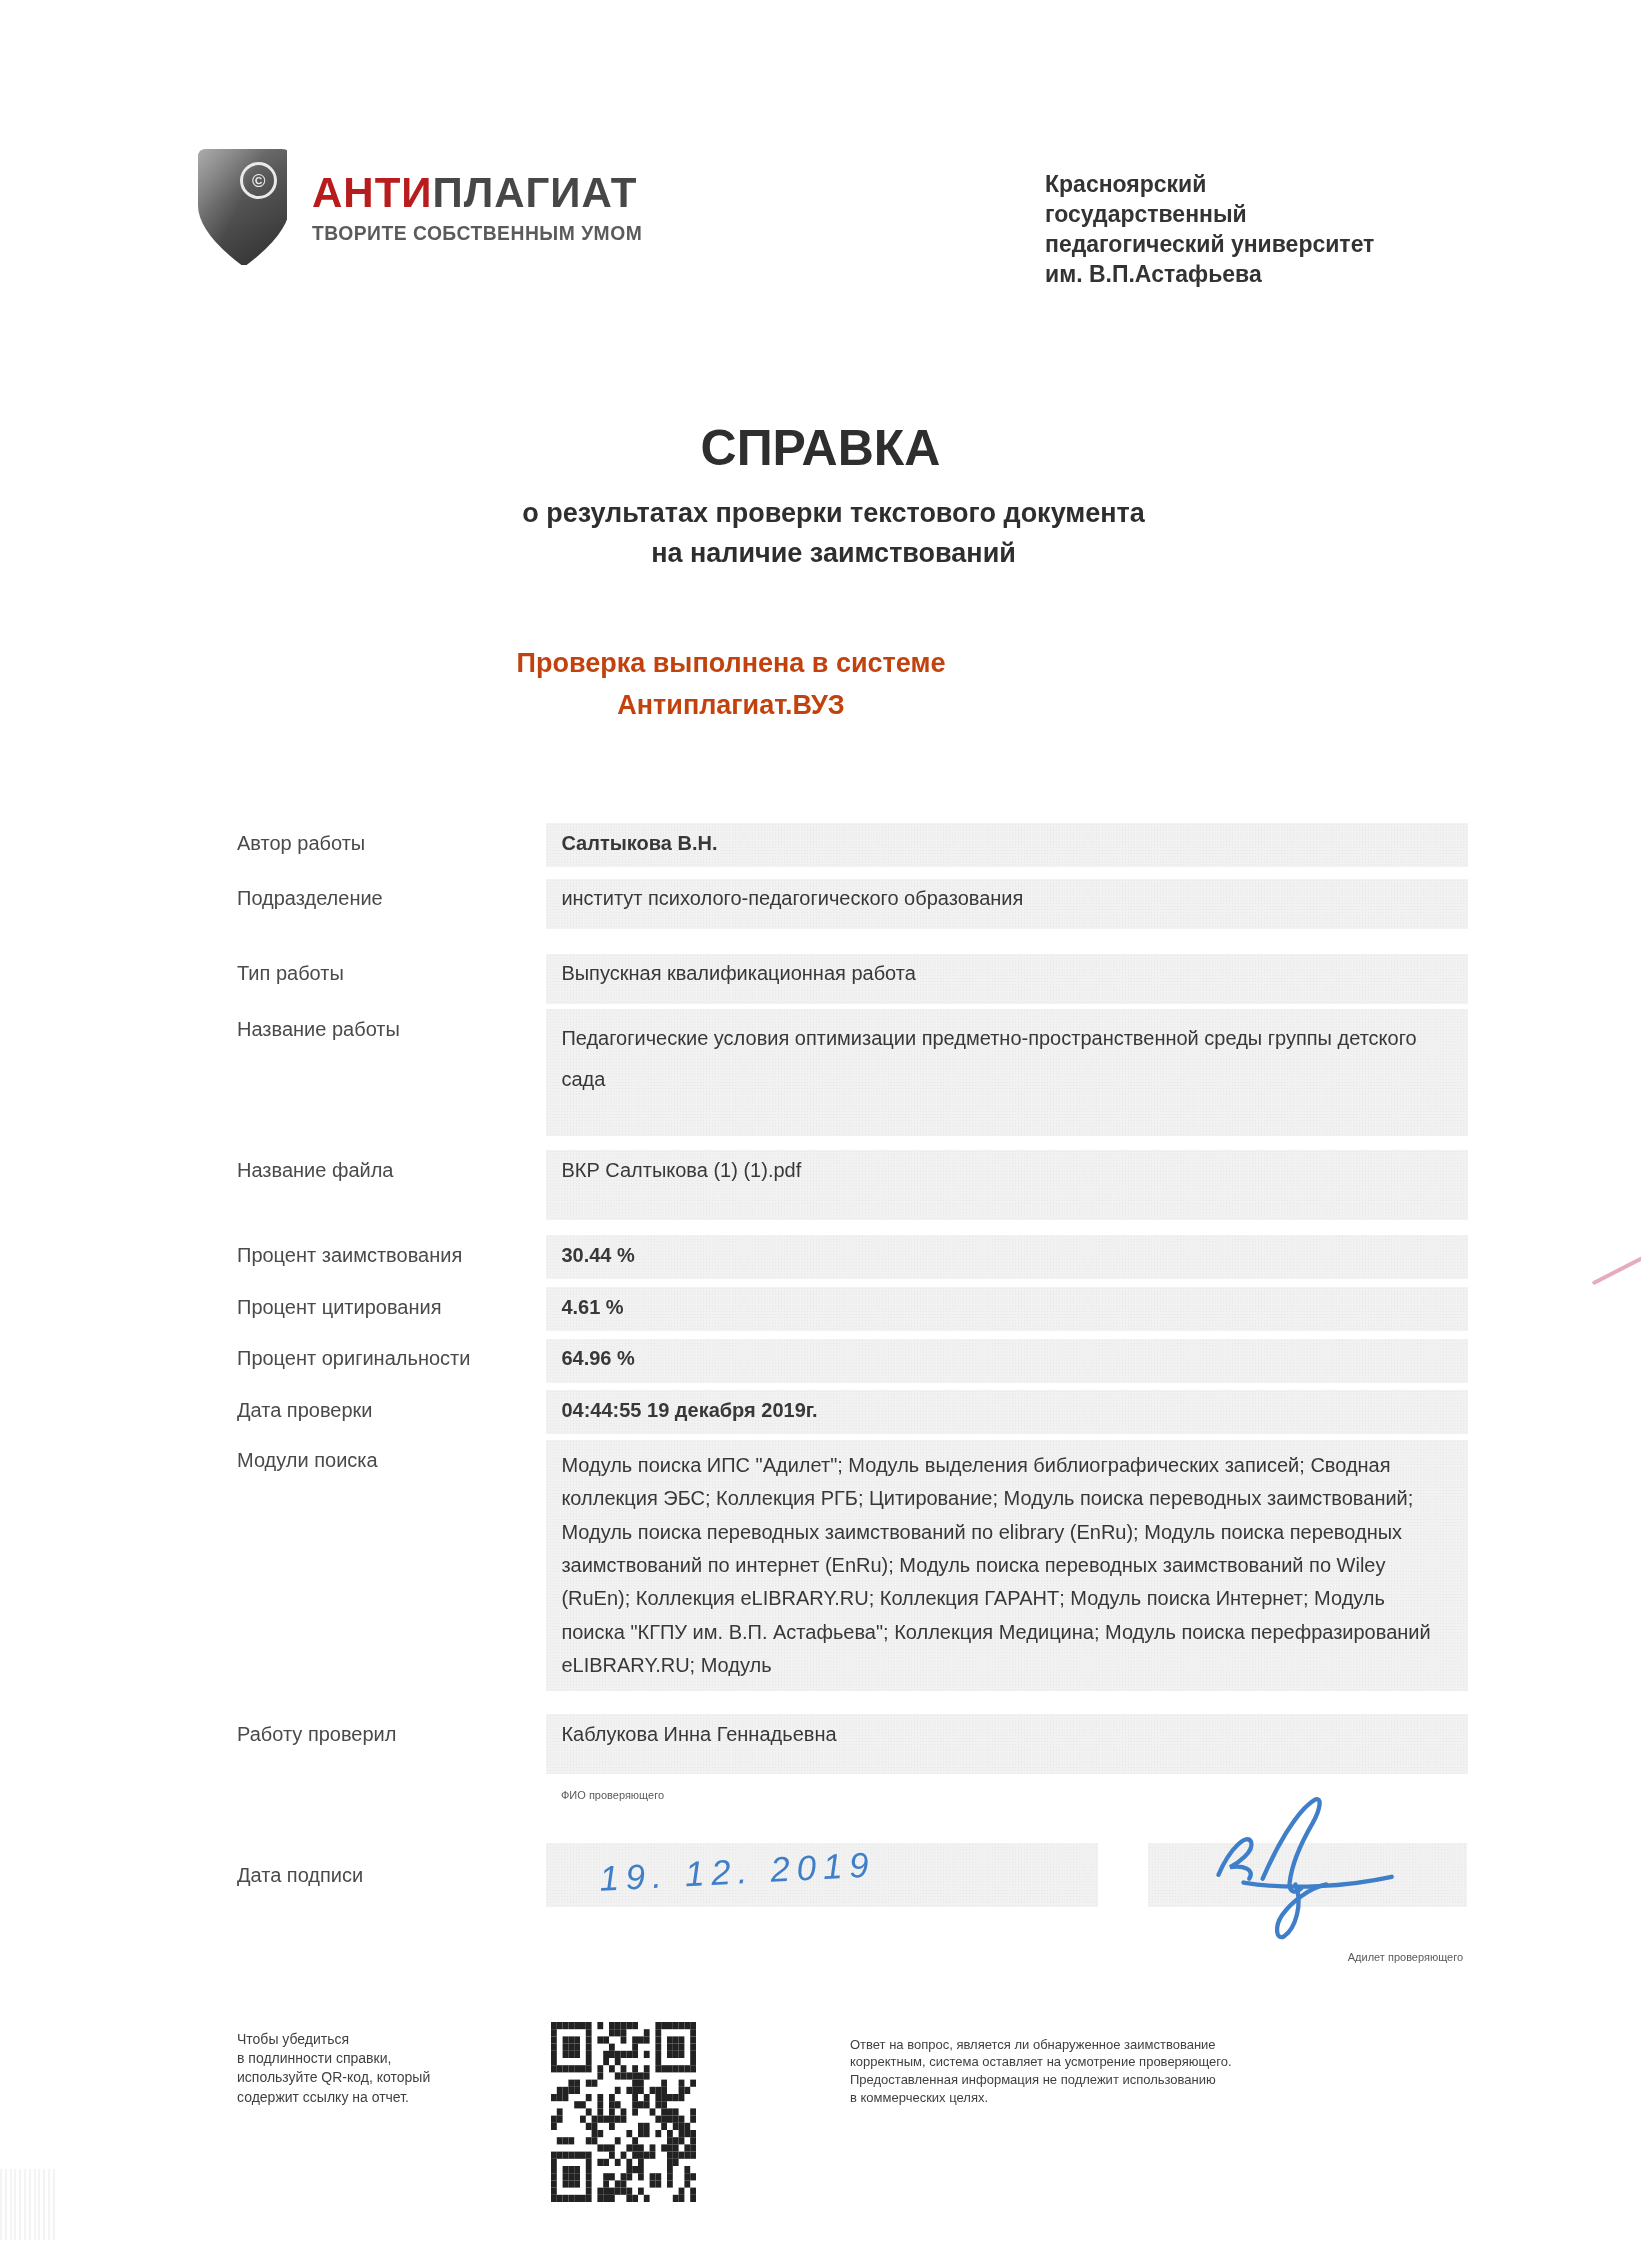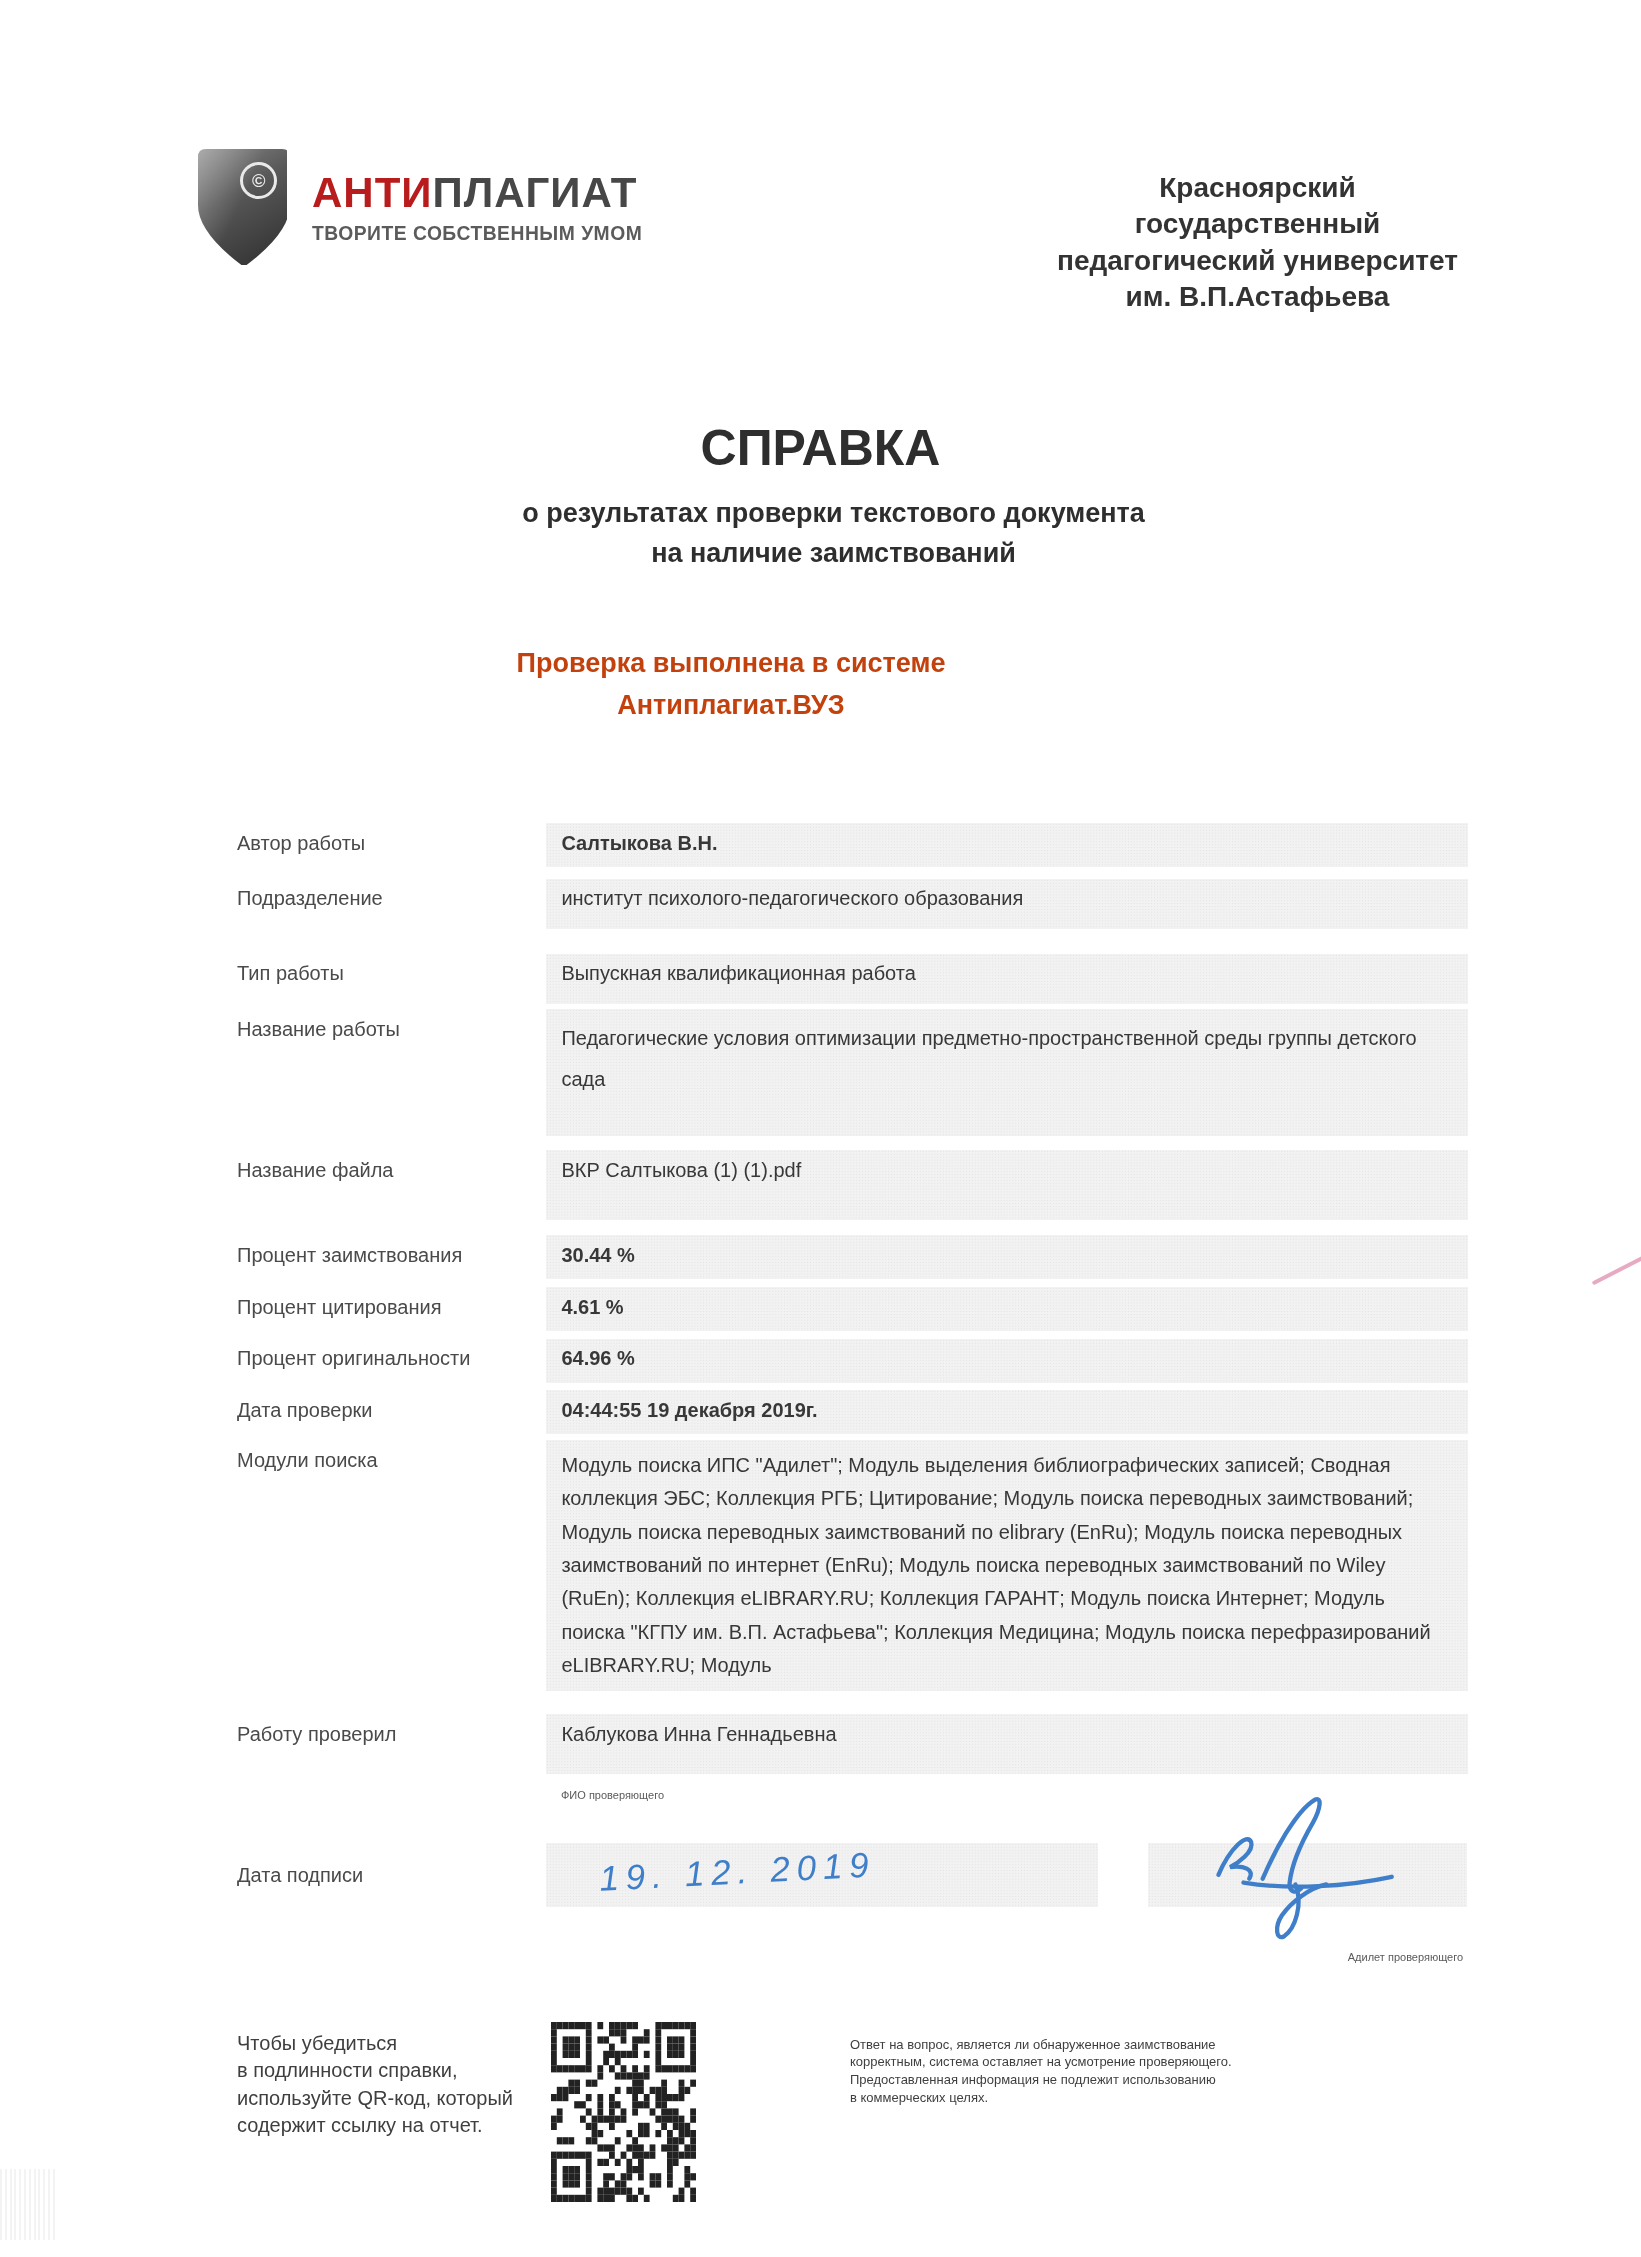--- a/index.html
+++ b/index.html
@@ -16,21 +16,21 @@
   .copyright-ring{position:absolute;right:9.7px;top:15.4px;width:31px;height:31px;border:3.9px solid #e9e9e9;
           border-radius:50%;color:#e9e9e9;font-size:18.3px;font-weight:bold;line-height:31px;
           text-align:center;}
   .brand{margin-left:25px;margin-top:25px;}
   .brand-name{font-size:42px;font-weight:700;letter-spacing:1px;line-height:1;}
   .brand-name .light{color:#b91c1c;}
   .brand-name .dark{color:#474747;}
   .tagline{font-size:19.3px;font-weight:700;color:#5b5b5b;letter-spacing:0.5px;margin-top:8.7px;}
 
   .university{position:absolute;left:1045px;top:170px;width:425px;
-          font-size:28px;font-weight:700;color:#333;line-height:1.30;text-align:center;}
+          font-size:23px;font-weight:700;color:#333;line-height:1.30;}
 
   
   .title-block{position:absolute;left:0;top:419px;width:1641px;text-align:center;color:#2e2e2e;}
   .title-heading{font-size:50px;font-weight:800;margin:0 0 17.4px 0;letter-spacing:0;}
   .title-sub{font-size:27px;font-weight:700;line-height:1.45;padding-left:26px;}
   .system-block{position:absolute;left:0;top:643px;width:1462px;text-align:center;
           font-size:27px;font-weight:700;color:#c2410c;line-height:1.55;}
 
   
   .fields{position:absolute;left:237px;top:823px;width:1231px;}
@@ -59,21 +59,21 @@
   .handwritten{font-style:italic;color:#3f7fca;font-size:35px;letter-spacing:6.8px;
           transform:rotate(-3deg);display:inline-block;padding:9.7px 0 0 53px;}
   .sig-col{margin-left:50px;width:319px;}
   .sig-box{position:relative;width:319px;height:64px;
           background:radial-gradient(#e2e2e2 0.9px, transparent 0.9px) 0 0/2.9px 2.9px, #f2f2f2;}
   .sig-box svg{position:absolute;left:53px;bottom:-41px;overflow:visible;}
   .sig-caption{text-align:right;margin-top:44px;padding-right:3.9px;}
 
   
   .footer{position:absolute;left:237px;top:2022px;width:1231px;display:flex;align-items:flex-start;}
-  .qr-note{width:314px;flex:0 0 314px;font-size:20px;color:#3f3f3f;line-height:1.38;padding-top:7.7px;}
+  .qr-note{width:314px;flex:0 0 314px;font-size:14px;color:#3f3f3f;line-height:1.38;padding-top:7.7px;}
   .qr{width:145px;height:180px;flex:0 0 145px;}
   .qr svg{width:100%;height:100%;}
   .disclaimer{margin-left:154px;width:599px;font-size:13px;color:#3f3f3f;line-height:1.38;padding-top:13.5px;}
 
   
   .pink-mark{position:absolute;left:1589px;top:1267px;width:64px;height:3.9px;background:#dd8fae;
           transform:rotate(-27deg);border-radius:1.9px;opacity:0.75;}
   .scan-noise{position:absolute;left:0;top:2169px;width:56px;height:71px;opacity:0.45;
           background:repeating-linear-gradient(90deg,rgba(110,110,110,0.18) 0 1.9px,transparent 1.9px 4.8px);}
 </style>

